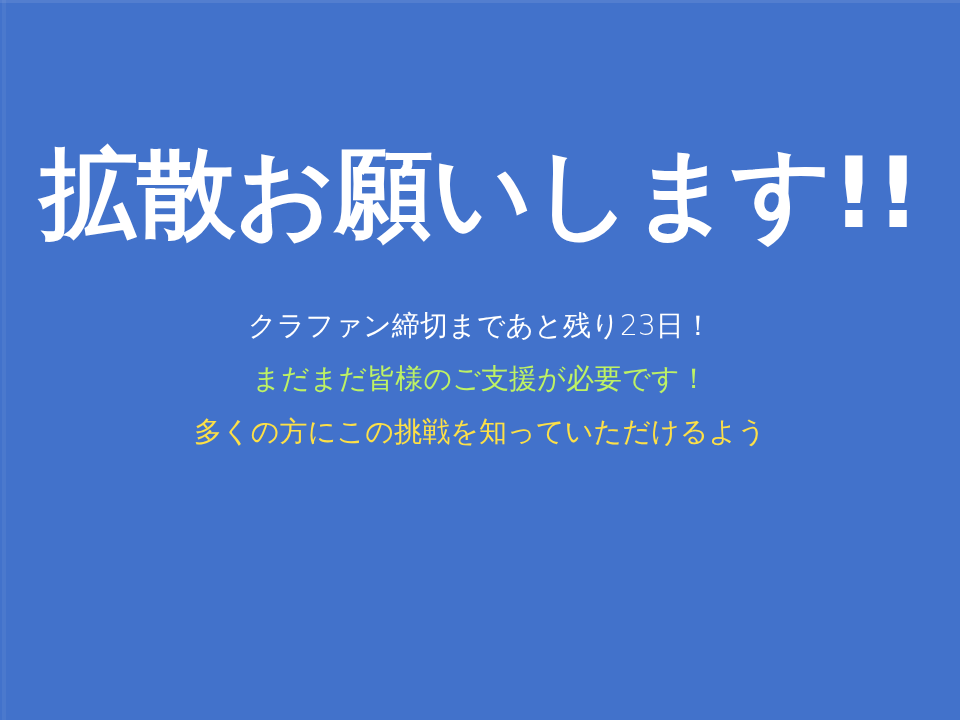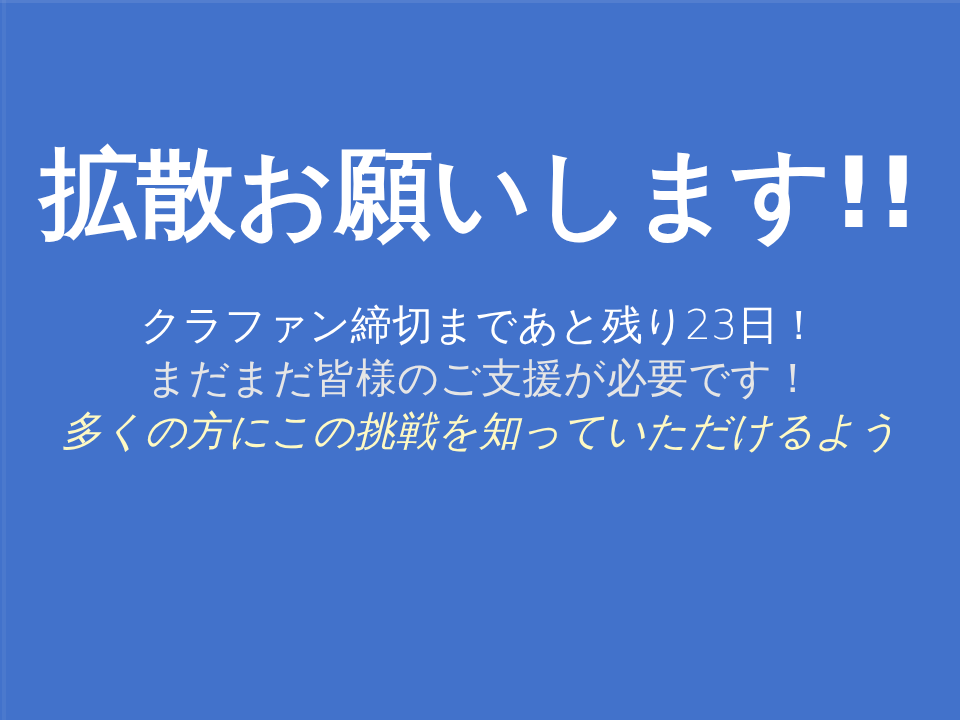--- a/index.html
+++ b/index.html
@@ -70,39 +70,39 @@
   .body-block {
     position: absolute;
     left: 0;
     right: 0;
     top: 299px;
   }
 
   .body-line {
     display: block;
     color: #ffffff;
-    font-size: 41px;
+    font-size: 28px;
     line-height: 53px;
     font-weight: 300;
     letter-spacing: 0.004em;
     white-space: nowrap;
   }
 </style>
 </head>
 <body>
 
 <div id="slide" style="background: rgb(66, 114, 203);">
 
   <div class="edge-top"></div>
   <div class="edge-left"></div>
 
   <div class="content">
 
     <h1 class="headline" style="color: rgb(255, 255, 255);">拡散お願いします!!</h1>
 
     <div class="body-block">
       <span class="body-line" style="color: rgb(255, 255, 255);">クラファン締切まであと残り23日！</span>
-      <span class="body-line" style="color: #e5e5e5;">まだまだ皆様のご支援が必要です！</span>
-      <span class="body-line" style="color: #fef9c3; font-style: italic;">多くの方にこの挑戦を知っていただけるよう</span>
+      <span class="body-line" style="color: #bef264;">まだまだ皆様のご支援が必要です！</span>
+      <span class="body-line" style="color: #fde047;">多くの方にこの挑戦を知っていただけるよう</span>
     </div>
 
   </div>
 </div>
 
 </body></html>

